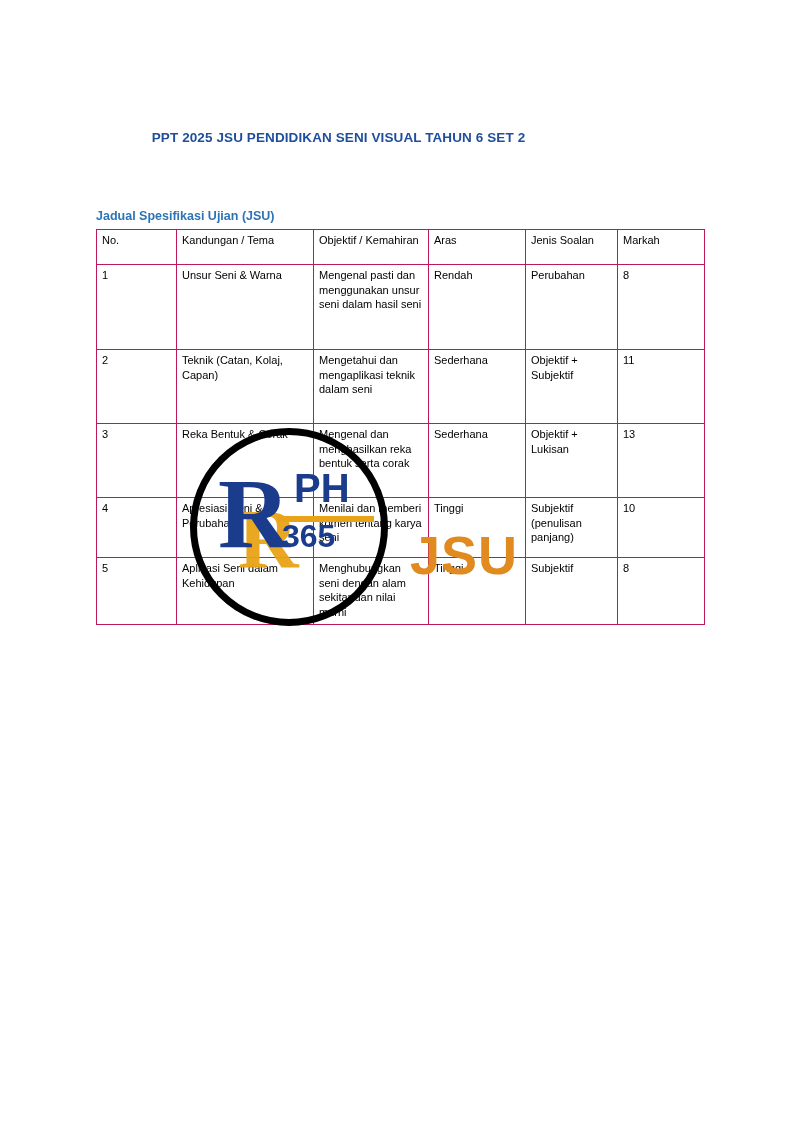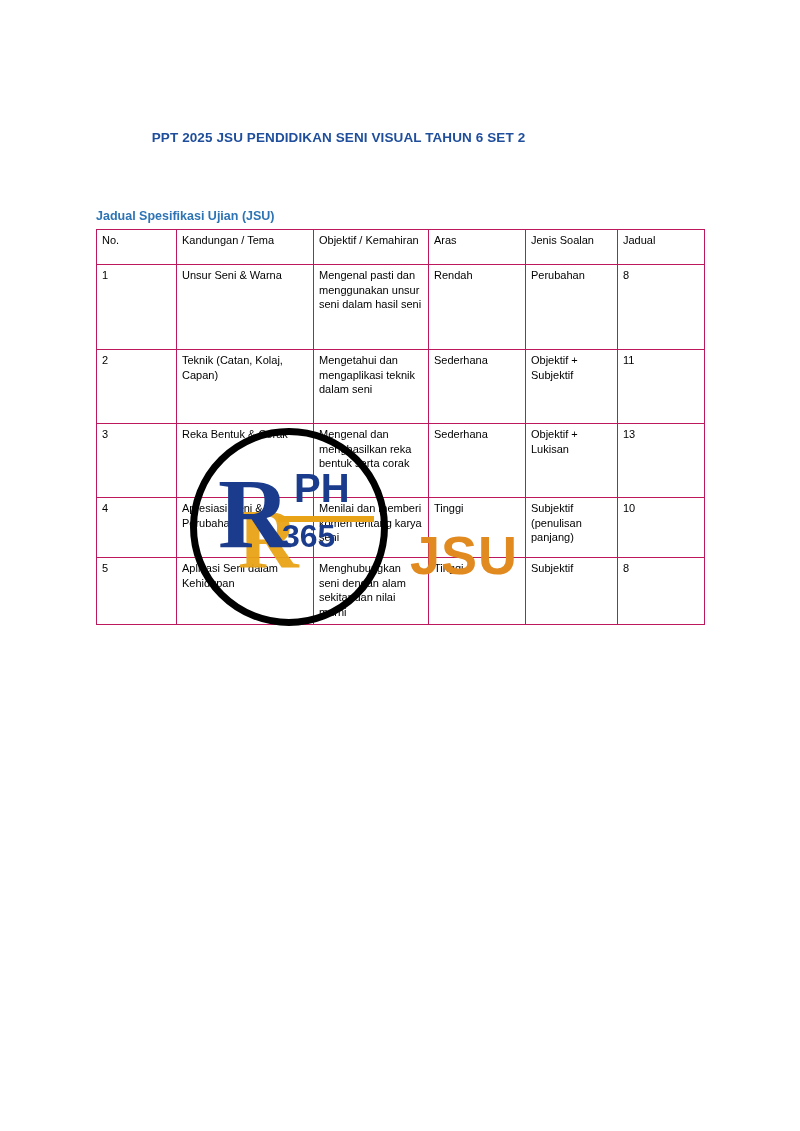--- a/index.html
+++ b/index.html
@@ -177,21 +177,21 @@
         <col class="c4">
         <col class="c5">
     </colgroup>
     <tbody>
       <tr class="r-head">
         <td>No.</td>
         <td>Kandungan / Tema</td>
         <td>Objektif / Kemahiran</td>
         <td>Aras</td>
         <td>Jenis Soalan</td>
-        <td>Jadual</td>
+        <td>Markah</td>
       </tr>
       <tr class="r1">
         <td>1</td>
         <td>Unsur Seni &amp; Warna</td>
         <td>Mengenal pasti dan menggunakan unsur seni dalam hasil seni</td>
         <td>Rendah</td>
         <td>Perubahan</td>
         <td>8</td>
       </tr>
       <tr class="r2">

